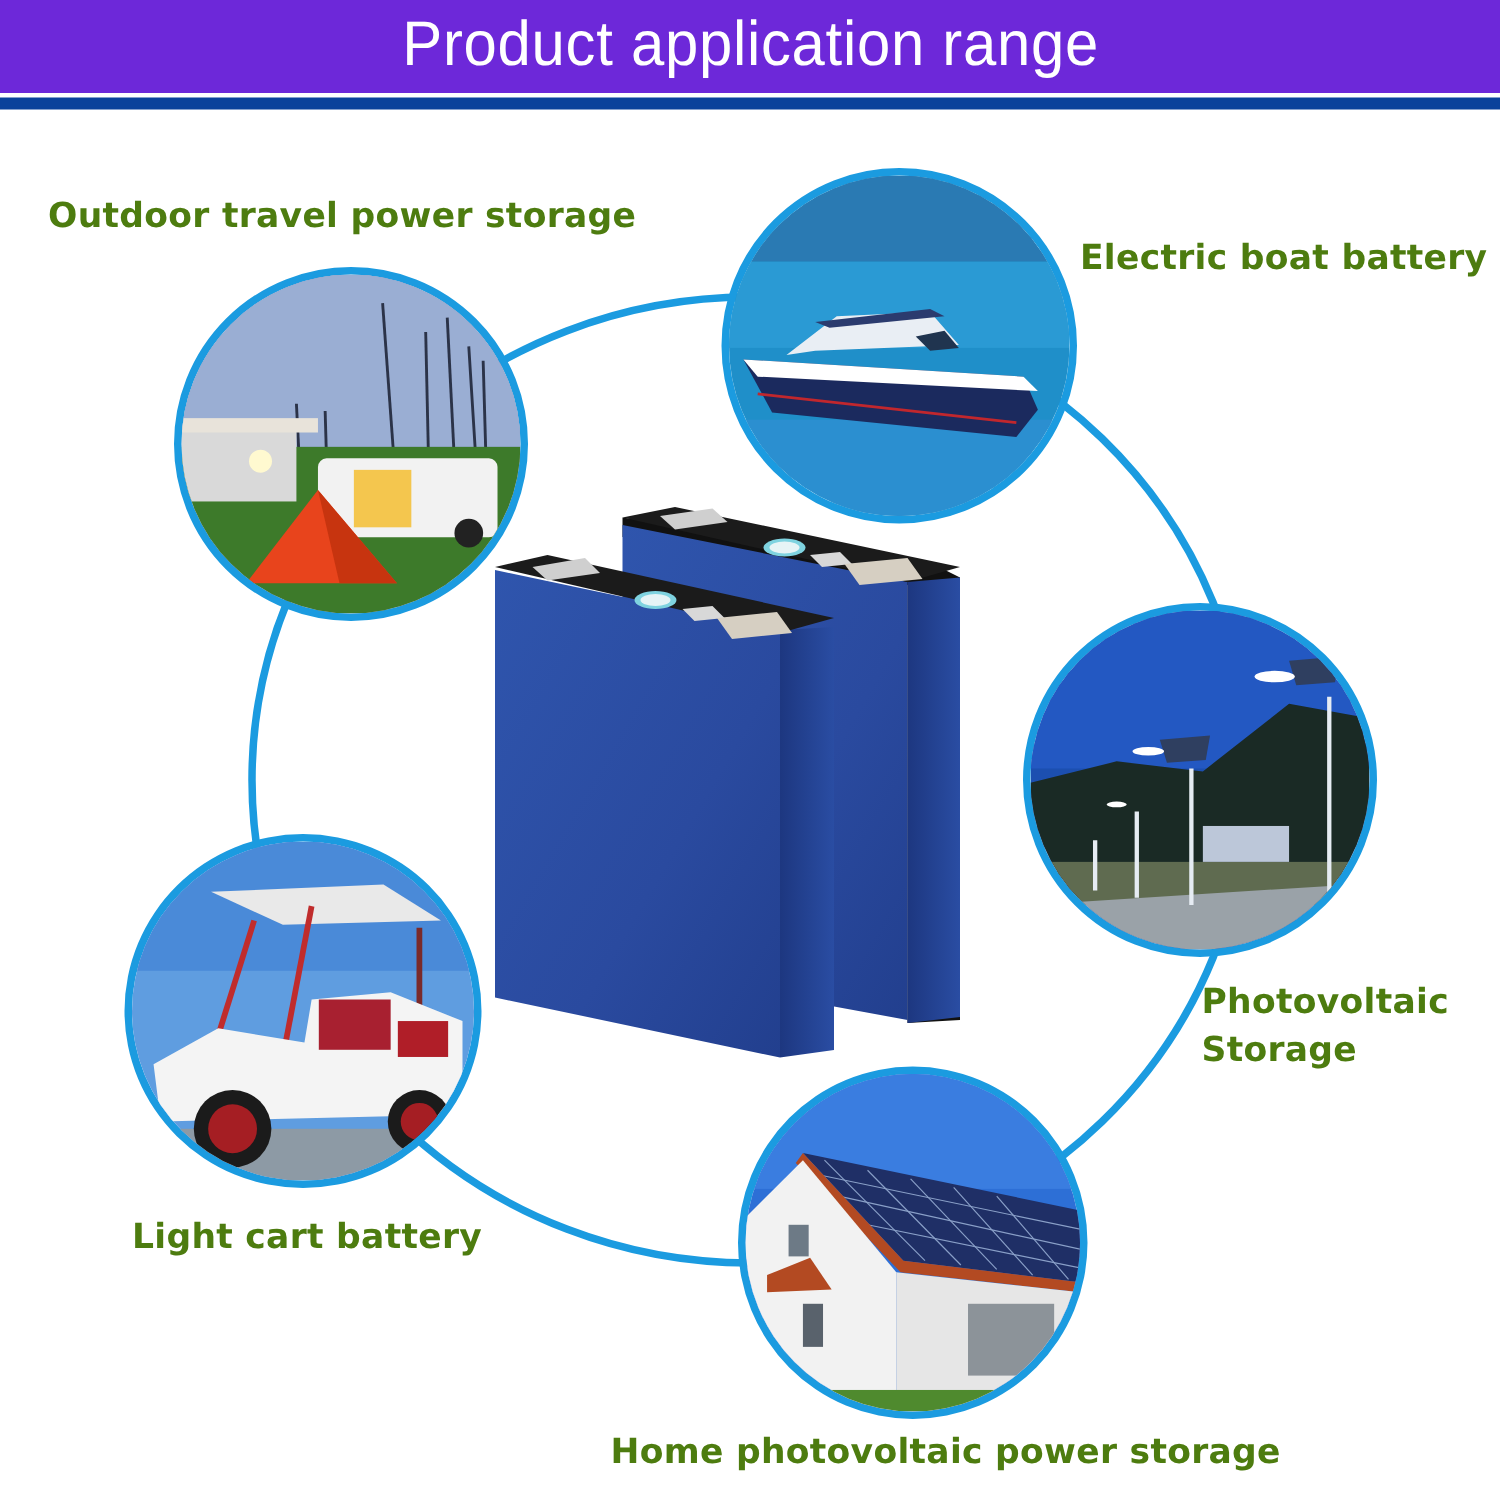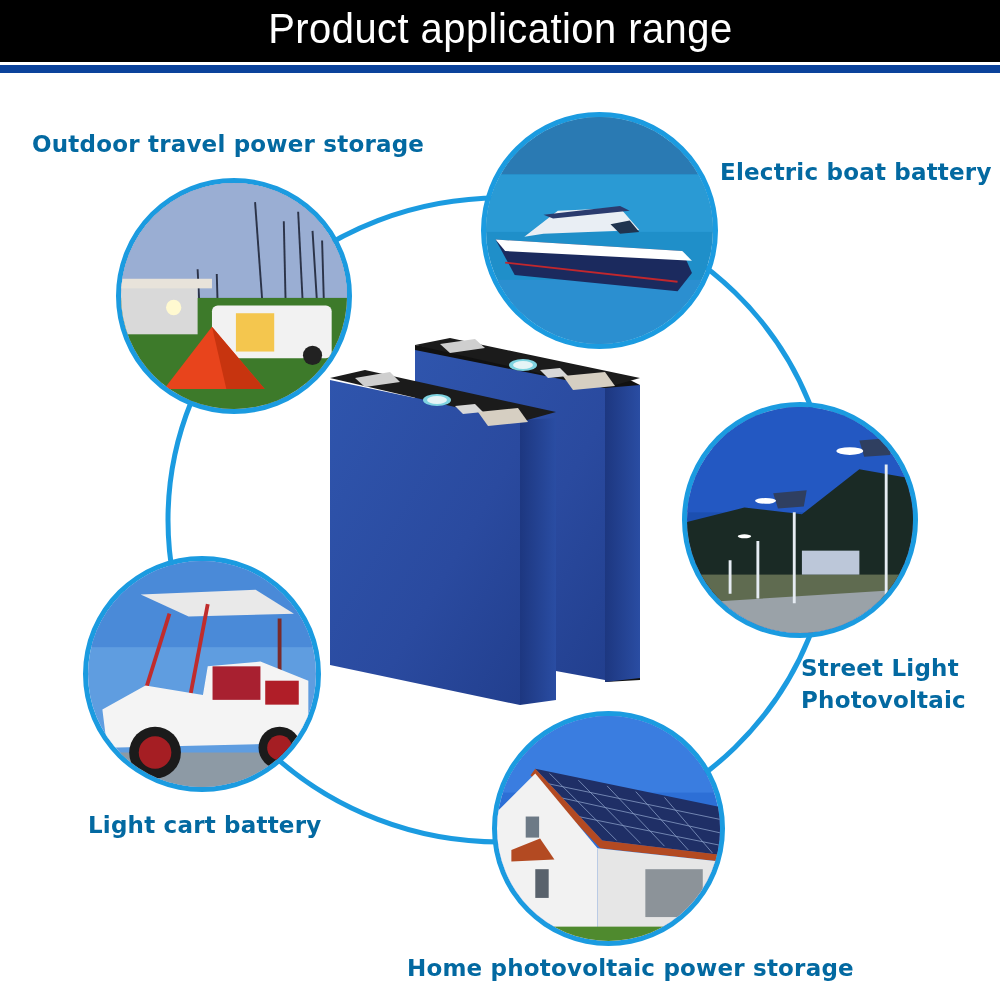--- a/index.html
+++ b/index.html
@@ -3,36 +3,36 @@
   <meta charset="utf-8">
   <style>
     html, body { margin: 0; padding: 0; }
     body {
       width: 1000px; height: 1000px; position: relative; overflow: hidden;
       background: #ffffff;
       font-family: "DejaVu Sans", "Liberation Sans", sans-serif;
     }
     .header-band {
       position: absolute; left: 0; top: 0; width: 1000px; height: 62px;
-      background: #000000;
+      background: #6d28d9;
       display: flex; align-items: center; justify-content: center;
     }
     .header-title {
       color: #ffffff; font-size: 42px; line-height: 1;
       font-family: "Liberation Sans", "DejaVu Sans", sans-serif;
       letter-spacing: 0.5px; transform: scaleX(0.95);
       margin-top: -4px;
     }
     .header-stripe {
       position: absolute; left: 0; top: 65px; width: 1000px; height: 8px;
       background: #0a429b;
     }
     .ring-svg { position: absolute; left: 0; top: 0; width: 1000px; height: 1000px; }
     .label {
-      position: absolute; color: #0369a1; font-weight: bold;
+      position: absolute; color: #4d7c0f; font-weight: bold;
       font-family: "DejaVu Sans", sans-serif; font-size: 23px; line-height: 1.35;
       white-space: nowrap; letter-spacing: 0.2px;
     }
     .app-circle {
       position: absolute; border-radius: 50%; overflow: hidden;
       border: 5px solid #1b9be0; box-sizing: border-box;
     }
     .app-circle svg { width: 100%; height: 100%; display: block; }
     .batteries { position: absolute; left: 320px; top: 330px; width: 340px; height: 390px; }
   </style>
@@ -190,17 +190,17 @@
     <polygon points="15,140 45,128 60,150 15,152" fill="#b34a22"></polygon>
     <rect x="40" y="160" width="14" height="30" fill="#59626c"></rect>
     <rect x="155" y="160" width="60" height="50" fill="#8c9399"></rect>
     <rect y="220" width="233" height="15" fill="#4f8a2e"></rect>
   </svg>
 </div>
 
 <div class="label" style="left:32px; top:129px;">Outdoor travel power storage</div>
 <div class="label" style="left:720px; top:157px;">Electric boat battery</div>
 <div class="label" style="left:801px; top:652px; line-height:32px;">
-  <div>Street Light</div>
   <div>Photovoltaic</div>
+  <div>Storage</div>
 </div>
 <div class="label" style="left:88px; top:810px;">Light cart battery</div>
 <div class="label" style="left:407px; top:953px;">Home photovoltaic power storage</div>
 
 </body></html>

